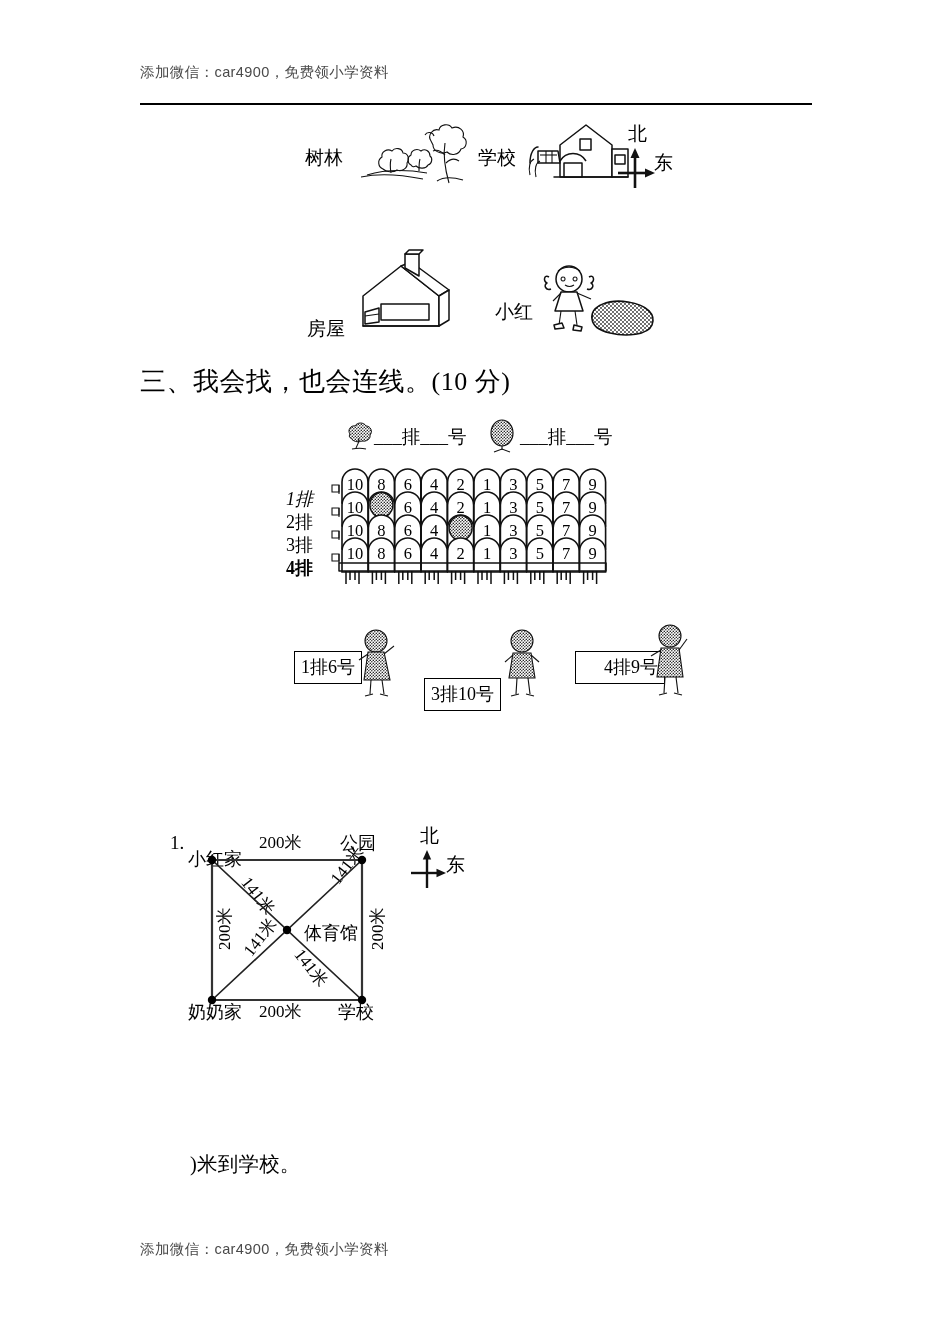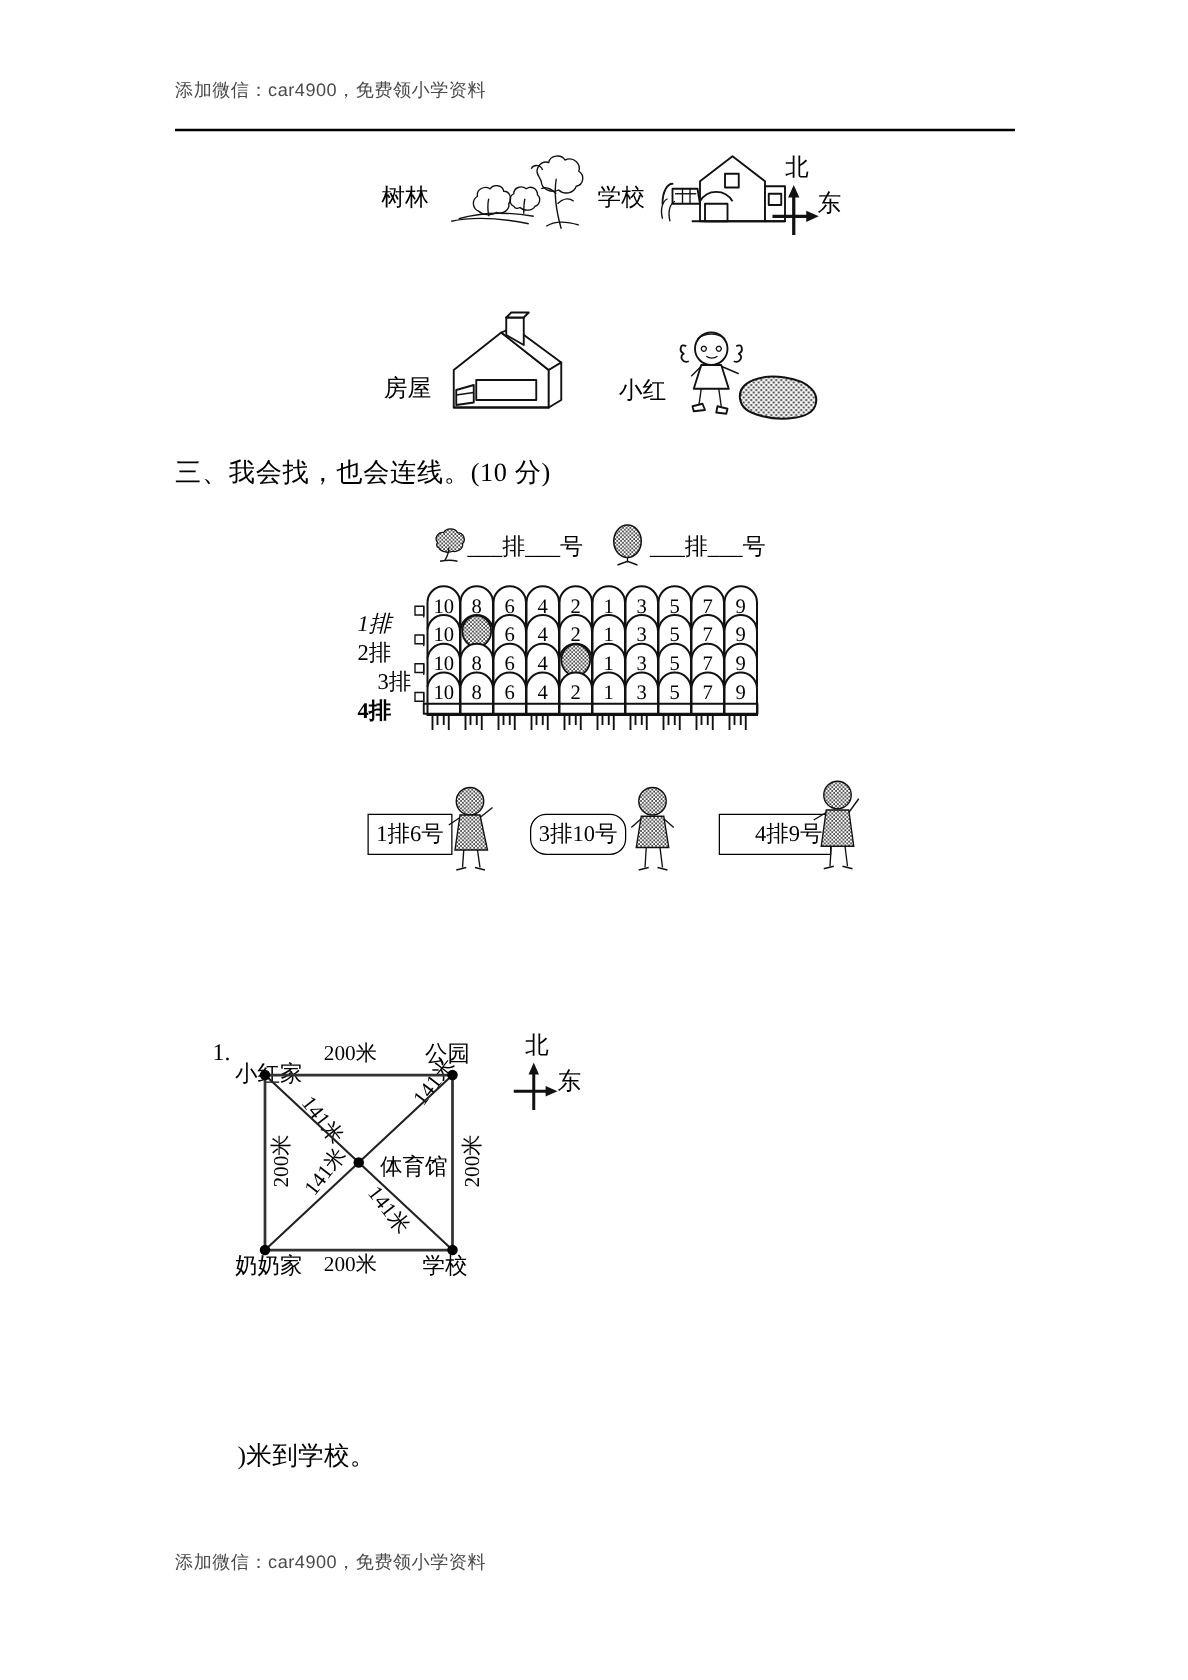--- a/index.html
+++ b/index.html
@@ -9,21 +9,21 @@
   }
   .page{position:absolute;inset:0;}
 
   .wm{position:absolute;font-family:"Liberation Sans","DejaVu Sans",sans-serif;
       font-size:14.5px;color:#4a4a4a;letter-spacing:.4px;white-space:nowrap;}
   .wm-top{left:140px;top:63px;}
   .wm-bot{left:140px;top:1240px;}
 
   .hrule{position:absolute;left:140px;top:103px;width:672px;height:0;
          border-top:2.4px solid #000;}
-  .sec-head{position:absolute;font-size:21px;letter-spacing:.5px;white-space:nowrap;}
+  .sec-head{position:absolute;font-size:26px;letter-spacing:.5px;white-space:nowrap;}
 
   
   .pic{position:absolute;}
   .pic .cap{position:absolute;font-size:19px;white-space:nowrap;}
 
   svg{display:block;overflow:visible;}
   .ln{fill:none;stroke:#111;stroke-width:1.5;stroke-linejoin:round;stroke-linecap:round;}
   .ln-thin{fill:none;stroke:#111;stroke-width:1.1;}
   .fillw{fill:#fff;stroke:#111;stroke-width:1.5;stroke-linejoin:round;}
 
@@ -110,21 +110,21 @@
     <div class="c-e">东</div>
     <svg width="58" height="62" viewBox="0 0 58 62" style="position:absolute;left:0;top:18px;">
       <path d="M21 46 L21 12" stroke="#111" stroke-width="2.6" fill="none"></path>
       <path d="M21 6 L16.5 16 L25.5 16 Z" fill="#111"></path>
       <path d="M4 31 L34 31" stroke="#111" stroke-width="2.6" fill="none"></path>
       <path d="M41 31 L31 26.5 L31 35.5 Z" fill="#111"></path>
     </svg>
   </div>
 
   <div class="pic" style="left:307px;top:296px;">
-    <div class="cap" style="left:0;top:2px;">房屋</div>
+    <div class="cap" style="left:0;top:20px;">房屋</div>
     <div style="position:absolute;left:46px;top:-36px;">
       <svg width="104" height="74" viewBox="0 0 104 74">
         <path class="fillw" d="M10 36 L48 6 L86 36 L86 66 L10 66 Z"></path>
         <path class="fillw" d="M48 6 L86 36 L96 30 L58 2 Z"></path>
         <path class="fillw" d="M86 36 L96 30 L96 60 L86 66 Z"></path>
         <path class="fillw" d="M52 8 L52 -6 L66 -6 L66 16 Z"></path>
         <path class="fillw" d="M52 -6 L56 -10 L70 -10 L66 -6 Z"></path>
         <rect class="fillw" x="28" y="44" width="48" height="16"></rect>
         <path class="fillw" d="M12 52 L26 48 L26 62 L12 64 Z"></path>
         <path class="ln-thin" d="M12 56 L26 54"></path>
@@ -192,21 +192,21 @@
       <path class="ln-thin" d="M15 26 L15 30"></path>
       <path class="ln-thin" d="M7 32 L15 29 L23 32"></path>
     </svg>
     <span style="position:absolute;left:33px;top:0;font-size:18.5px;white-space:nowrap;">___排___号</span>
   </div>
 
   <div id="seating" style="left:286px;top:467px;width:340px;height:118px;">
 
     <div class="rowlab" style="left:0px;top:20px;font-style:italic;">1排</div>
     <div class="rowlab" style="left:0px;top:43px;">2排</div>
-    <div class="rowlab" style="left:16px;top:66px;">3排</div>
+    <div class="rowlab" style="left:0px;top:66px;">3排</div>
     <div class="rowlab" style="left:0px;top:89px;font-weight:bold;">4排</div>
 
     <svg width="286" height="118" viewBox="0 0 286 118" style="position:absolute;left:42px;top:0;">
 
       <path class="ln-thin" d="M4 18 l7 0 l0 7 l-7 0 z M4 41 l7 0 l0 7 l-7 0 z M4 64 l7 0 l0 7 l-7 0 z M4 87 l7 0 l0 7 l-7 0 z"></path>
       <path class="ln-thin" d="M11 18 l0 9 M11 41 l0 9 M11 64 l0 9 M11 87 l0 9"></path>
 
       <g id="chairs">
           <path d="M14 36 L14 15 A13 13 0 0 1 40 15 L40 36 Z" fill="#fff" stroke="#111" stroke-width="1.6"></path>
           <path d="M40.4 36 L40.4 15 A13 13 0 0 1 66.4 15 L66.4 36 Z" fill="#fff" stroke="#111" stroke-width="1.6"></path>
@@ -315,21 +315,21 @@
       <circle cx="20" cy="13" r="11" fill="url(#dotpat)" stroke="#111" stroke-width="1.1"></circle>
       <path d="M12 24 L28 24 L34 52 L8 52 Z" fill="url(#dotpat)" stroke="#111" stroke-width="1.1"></path>
       <path class="ln-thin" d="M12 26 L3 32"></path>
       <path class="ln-thin" d="M28 26 L38 18"></path>
       <path class="ln-thin" d="M15 52 L14 66"></path>
       <path class="ln-thin" d="M26 52 L28 66"></path>
       <path class="ln-thin" d="M9 68 l8 -2 M24 66 l8 2"></path>
     </svg>
   </div>
 
-  <div class="card" style="left:424px;top:651px;border-radius:13px;">3排10号</div>
+  <div class="card" style="left:424px;top:678px;">3排10号</div>
   <div style="position:absolute;left:503px;top:628px;">
     <svg width="40" height="70" viewBox="0 0 40 70">
       <circle cx="19" cy="13" r="11" fill="url(#dotpat)" stroke="#111" stroke-width="1.1"></circle>
       <path d="M10 25 L28 25 L32 50 L6 50 Z" fill="url(#dotpat)" stroke="#111" stroke-width="1.1"></path>
       <path class="ln-thin" d="M10 27 L2 34"></path>
       <path class="ln-thin" d="M28 27 L36 34"></path>
       <path class="ln-thin" d="M14 50 L13 66"></path>
       <path class="ln-thin" d="M25 50 L27 66"></path>
       <path class="ln-thin" d="M8 68 l8 -2 M23 66 l8 2"></path>
     </svg>

